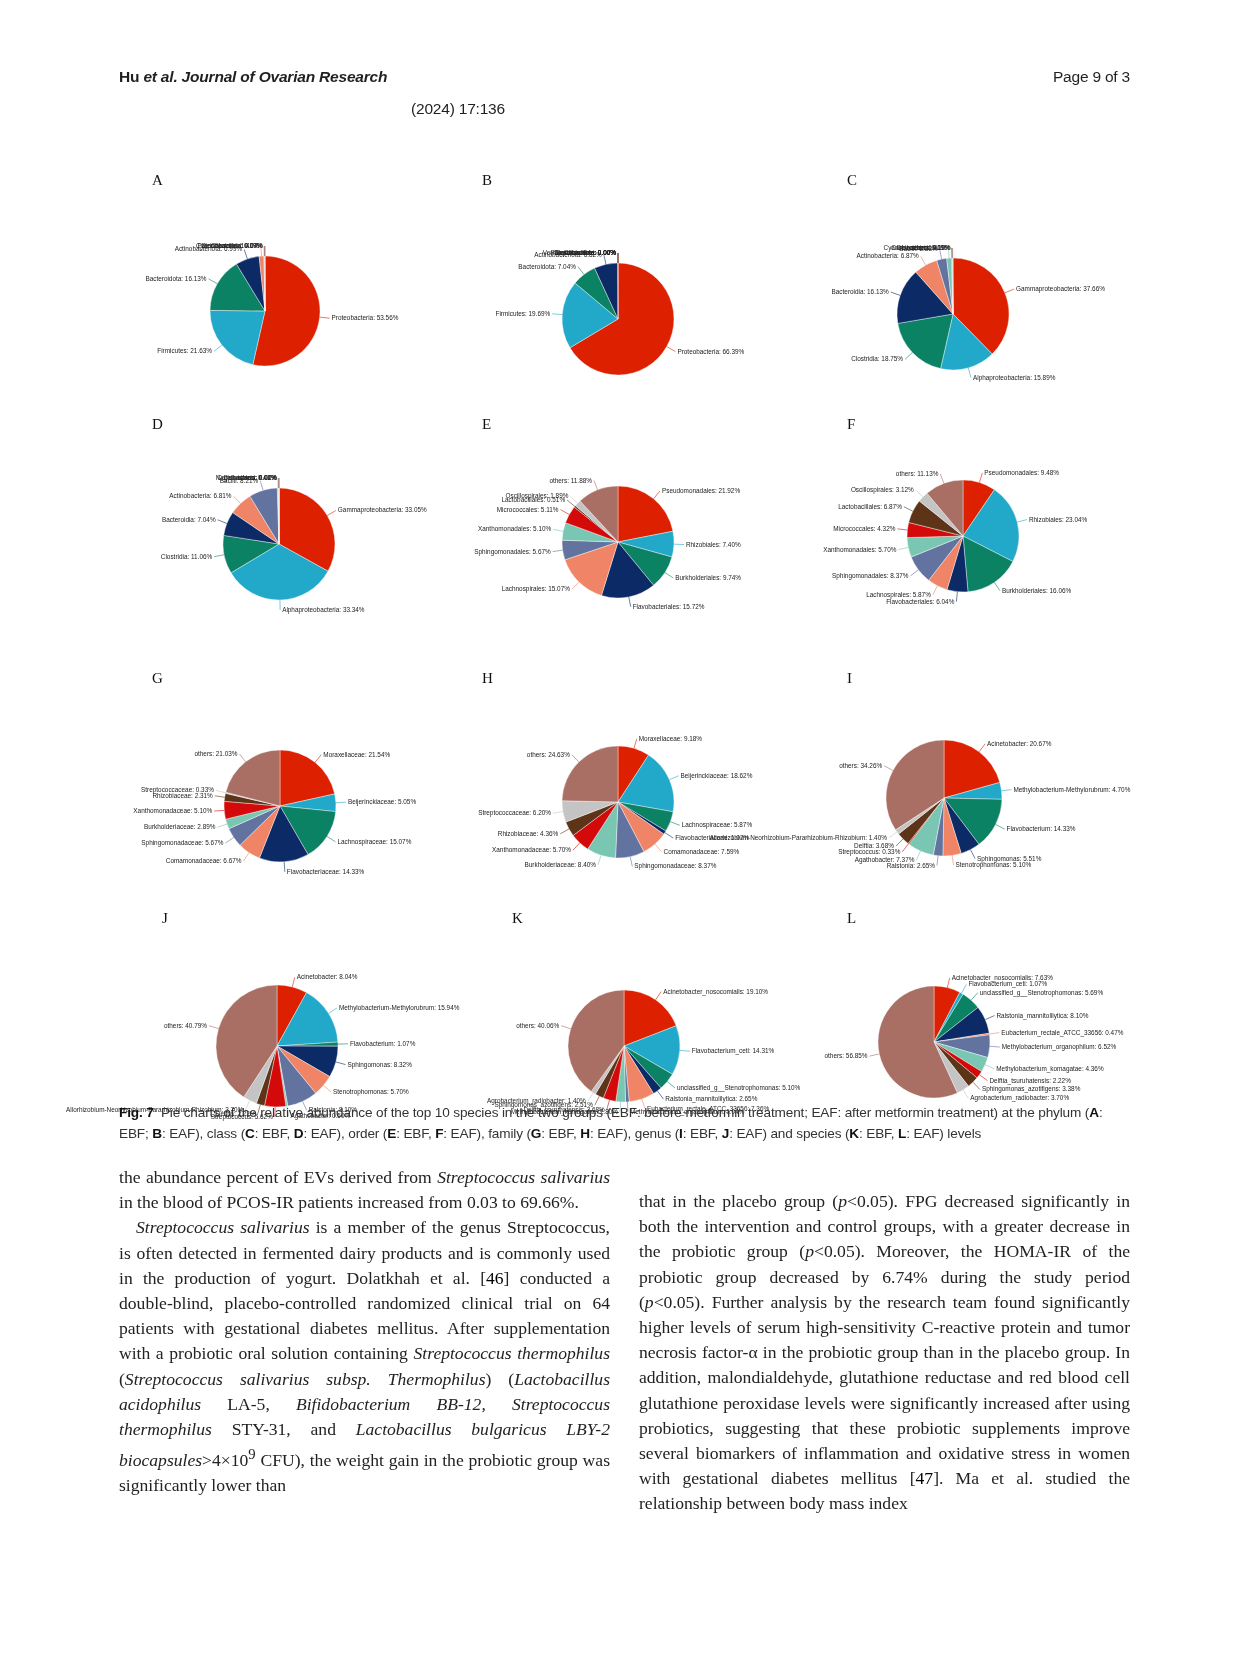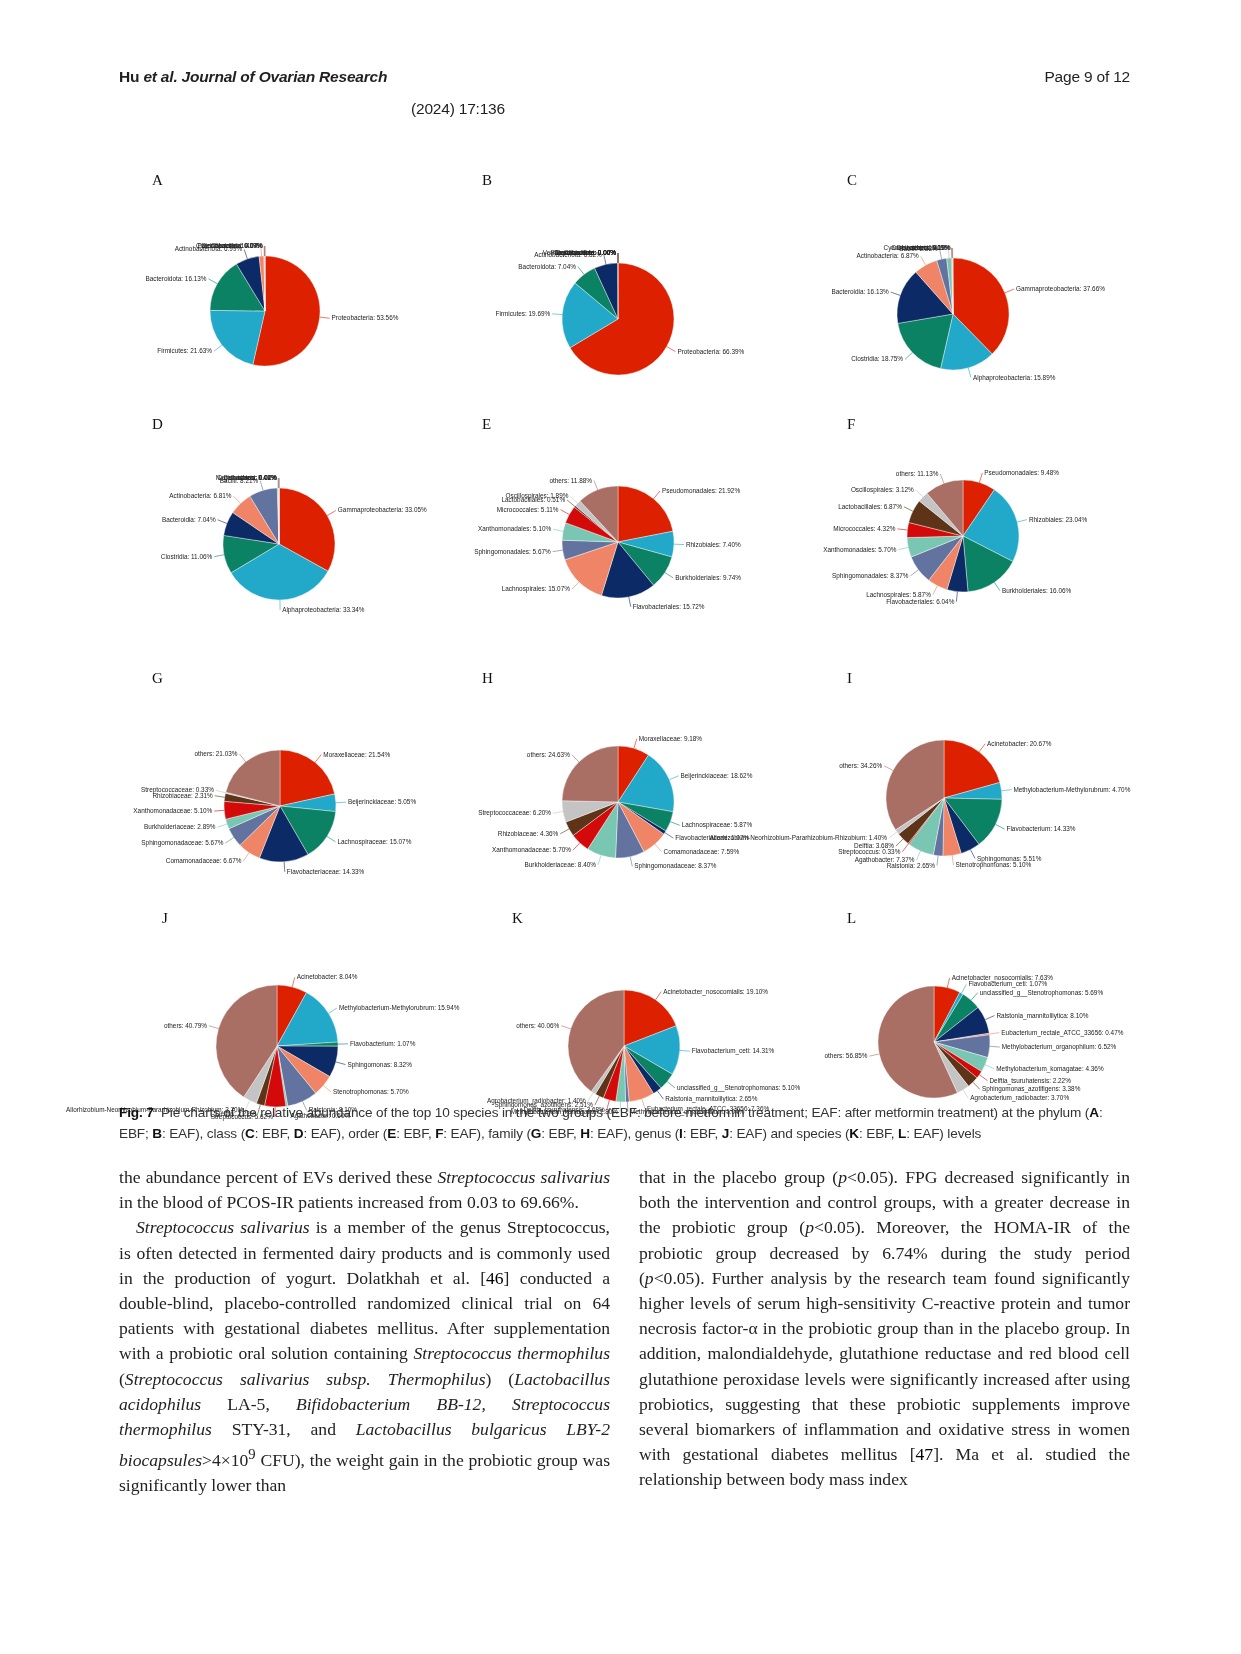--- a/index.html
+++ b/index.html
@@ -9,37 +9,37 @@
   .header .left em { font-style: italic; }
   .header .cite { position: absolute; left: 292px; top: 0; margin-top: 32px; }
   .header .right { position: absolute; right: 0; top: 0; }
   .panel { position: absolute; width: 340px; height: 240px; }
   .panel svg { position: absolute; left: 0; top: 0; overflow: visible; }
   .panel-letter { position: absolute; font-family: "Liberation Serif", serif; font-size: 15px; color: #111; }
   .caption { position: absolute; top: 1102px; left: 119px; width: 1010px; font-size: 13.6px; line-height: 21px; color: #333; letter-spacing: -0.15px; }
   .caption b { color: #111; }
   .body-col { position: absolute; top: 1165px; width: 491px; font-family: "Liberation Serif", serif; font-size: 17.6px; line-height: 25.2px; color: #222; text-align: justify; }
   .col-left { left: 119px; }
-  .col-right { left: 639px; }
+  .col-right { left: 639px; margin-top: 24px; }
   .body-col p { margin: 0; }
   .body-col .indent { text-indent: 17px; }
   .ref { color: #000000; }
   text.lbl { font-family: "Liberation Sans", sans-serif; font-size: 6.4px; fill: #222; }
 </style>
 </head>
 <body>
 
 <div class="header">
   <span class="left">
     <span>Hu</span>
     <em>et al.</em>
     <em>Journal of Ovarian Research</em>
   </span>
   <span class="cite">(2024) 17:136</span>
-  <span class="right">Page 9 of 12</span>
+  <span class="right">Page 9 of 3</span>
 </div>
 
 <div id="figure">
     <div class="panel" style="left: 140px; top: 168px;">
       <div class="panel-letter" style="left: 12px; top: 4px;">A</div>
       <svg width="340" height="240">
         <path d="M125,143 L125,88 A55,55 0 1 1 112.81790267376233,196.6339118910235 Z" fill="#dd2000" stroke="#ffffff" stroke-width="0.4"></path>
         <line x1="179.65741099798953" y1="149.12922694936756" x2="189.59512208853306" y2="150.24363184925255" stroke="#dd2000" stroke-width="0.6"></line>
         <text class="lbl" x="191.59512208853306" y="152.24363184925255" text-anchor="start">Proteobacteria: 53.56%</text>
         <path d="M125,143 L112.81790267376233,196.6339118910235 A55,55 0 0 1 70.00361515194825,142.3694021527278 Z" fill="#22a9c9" stroke="#ffffff" stroke-width="0.4"></path>
@@ -468,19 +468,19 @@
       </svg>
     </div>
   </div>
 
 <div class="caption">
   <b>Fig. 7</b>&nbsp;
   <span>Pie charts of the relative abundance of the top 10 species in the two groups (EBF: before metformin treatment; EAF: after metformin treatment) at the phylum (</span><b>A</b><span>: EBF; </span><b>B</b><span>: EAF), class (</span><b>C</b><span>: EBF, </span><b>D</b><span>: EAF), order (</span><b>E</b><span>: EBF, </span><b>F</b><span>: EAF), family (</span><b>G</b><span>: EBF, </span><b>H</b><span>: EAF), genus (</span><b>I</b><span>: EBF, </span><b>J</b><span>: EAF) and species (</span><b>K</b><span>: EBF, </span><b>L</b><span>: EAF) levels</span>
 </div>
 
 <div class="body-col col-left">
-  <p><span>the abundance percent of EVs derived these </span><i>Streptococcus salivarius</i><span> in the blood of PCOS-IR patients increased from 0.03 to 69.66%.</span></p>
+  <p><span>the abundance percent of EVs derived from </span><i>Streptococcus salivarius</i><span> in the blood of PCOS-IR patients increased from 0.03 to 69.66%.</span></p>
   <p class="indent"><i>Streptococcus salivarius</i><span> is a member of the genus Streptococcus, is often detected in fermented dairy products and is commonly used in the production of yogurt. Dolatkhah et al. [</span><a class="ref">46</a><span>] conducted a double-blind, placebo-controlled randomized clinical trial on 64 patients with gestational diabetes mellitus. After supplementation with a probiotic oral solution containing </span><i>Streptococcus thermophilus</i><span> (</span><i>Streptococcus salivarius subsp. Thermophilus</i><span>) (</span><i>Lactobacillus acidophilus</i><span> LA-5, </span><i>Bifidobacterium BB-12, Streptococcus thermophilus</i><span> STY-31, and </span><i>Lactobacillus bulgaricus LBY-2 biocapsules</i><span>&gt;4×10</span><sup>9</sup><span> CFU), the weight gain in the probiotic group was significantly lower than</span></p>
 </div>
 
 <div class="body-col col-right">
   <p><span>that in the placebo group (</span><i>p</i><span>&lt;0.05). FPG decreased significantly in both the intervention and control groups, with a greater decrease in the probiotic group (</span><i>p</i><span>&lt;0.05). Moreover, the HOMA-IR of the probiotic group decreased by 6.74% during the study period (</span><i>p</i><span>&lt;0.05). Further analysis by the research team found significantly higher levels of serum high-sensitivity C-reactive protein and tumor necrosis factor-α in the probiotic group than in the placebo group. In addition, malondialdehyde, glutathione reductase and red blood cell glutathione peroxidase levels were significantly increased after using probiotics, suggesting that these probiotic supplements improve several biomarkers of inflammation and oxidative stress in women with gestational diabetes mellitus [</span><a class="ref">47</a><span>]. Ma et al. studied the relationship between body mass index</span></p>
 </div>
 
 </body></html>

